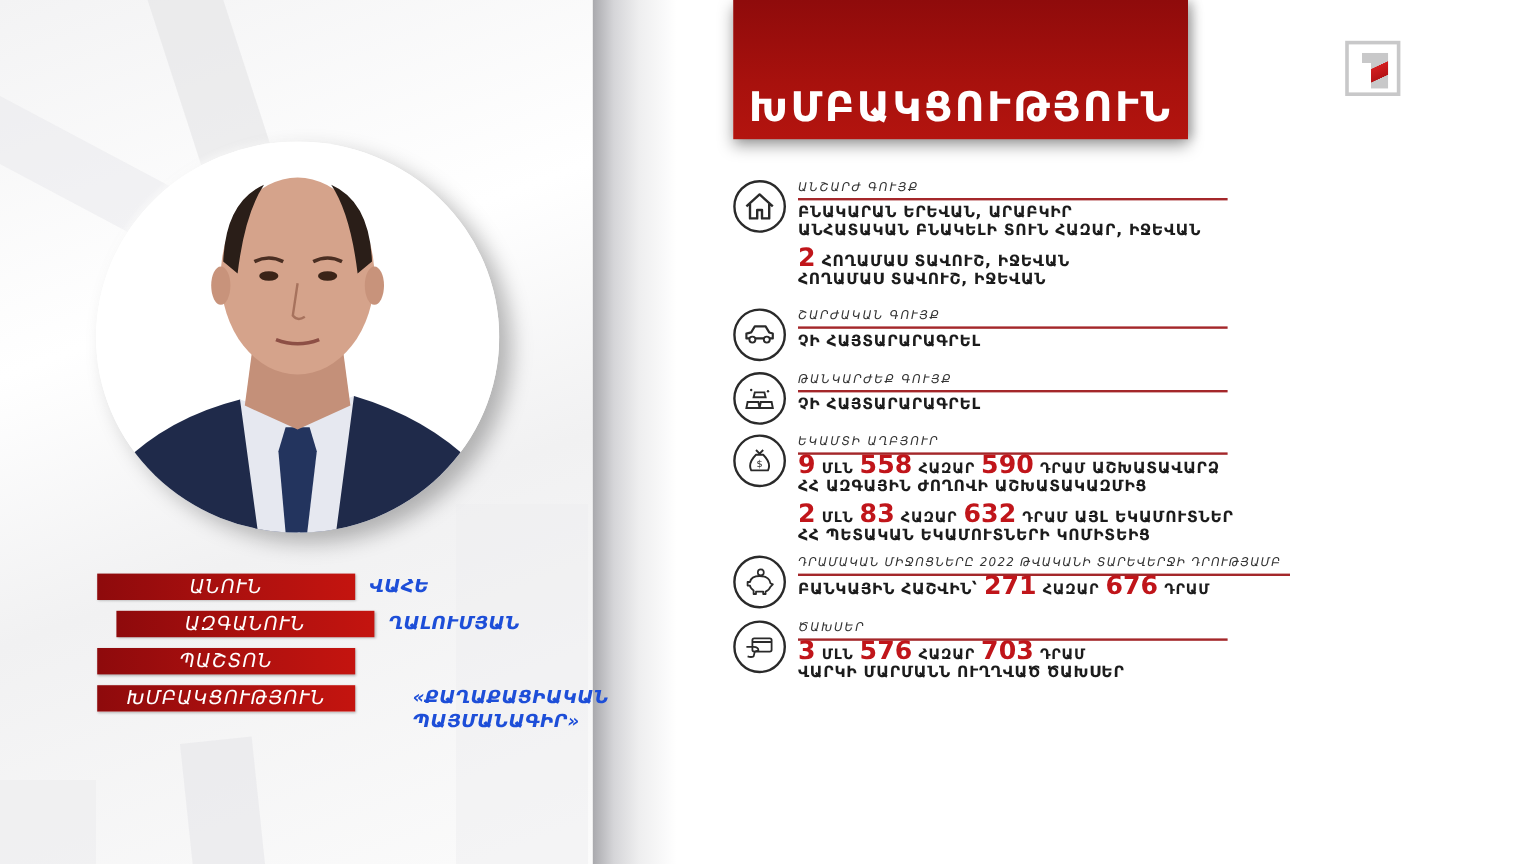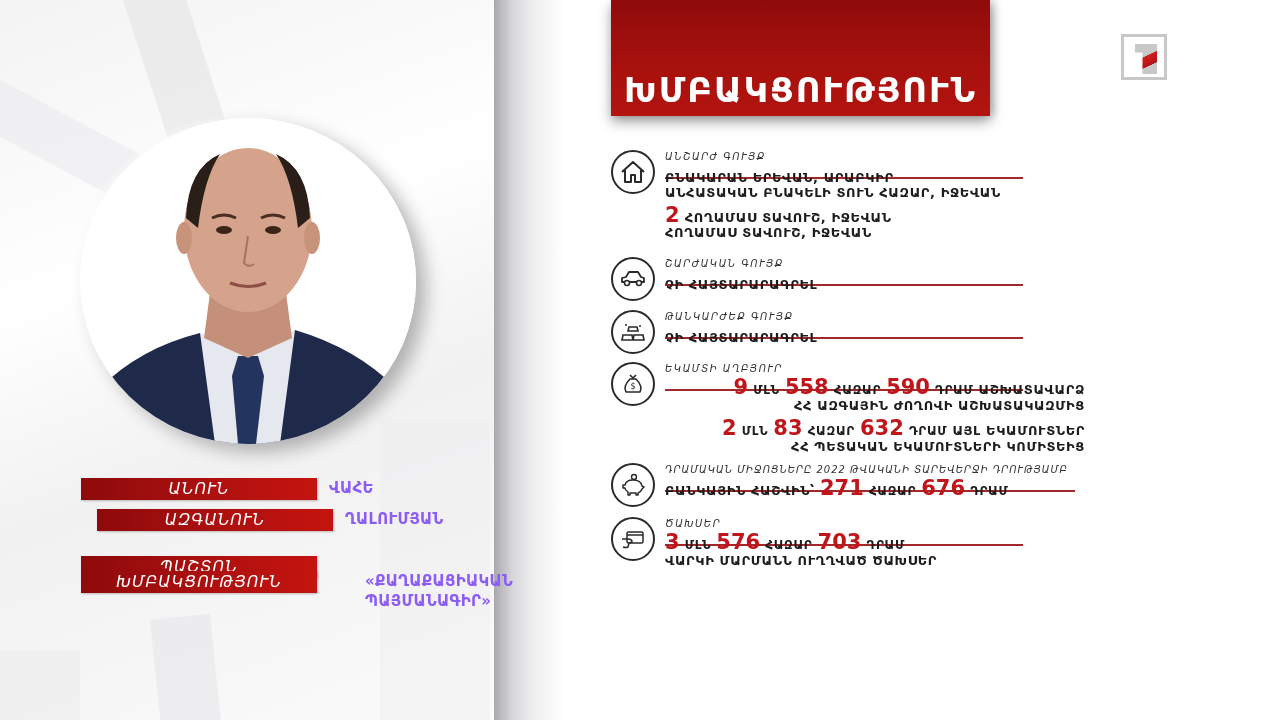--- a/index.html
+++ b/index.html
@@ -39,29 +39,29 @@
       background: #ffffff;
       box-shadow: 10px 8px 18px rgba(0,0,0,0.28), -2px -2px 6px rgba(255,255,255,0.8);
       overflow: hidden;
     }
     .portrait svg { position: absolute; left: 0; top: 0; }
 
     
     .info-table { position: absolute; left: 81px; top: 478px; }
     .info-row { position: absolute; left: 0; height: 22px; display: flex; align-items: flex-start; }
     .info-label {
-      width: 236px; height: 22px;
+      width: 215px; height: 22px;
       background: linear-gradient(to right, #8e0a0c 0%, #b0110f 60%, #c4140f 100%);
       color: #ffffff; font-style: italic; font-size: 16px; letter-spacing: 1px;
       text-align: center; line-height: 22px;
       box-shadow: 1px 1px 2px rgba(0,0,0,0.25);
     }
     .info-value {
       margin-left: 12px; font-weight: bold; font-size: 15px; line-height: 20px;
-      color: #8b5cf6; white-space: pre-line; letter-spacing: 0.3px;
+      color: #1d4ed8; white-space: pre-line; letter-spacing: 0.3px; font-style: italic;
     }
 
     
     .title-box {
       position: absolute; left: 611px; top: 0; width: 379px; height: 116px;
       background: linear-gradient(to bottom, #8f0b0b 0%, #a8110d 60%, #b3140f 100%);
       box-shadow: 0 6px 12px rgba(0,0,0,0.35), 4px 0 8px rgba(0,0,0,0.2);
     }
     .title-text {
       position: absolute; left: 0; right: 0; bottom: 6px;
@@ -87,21 +87,21 @@
       border: 2px solid #2a2a2a; border-radius: 50%;
       display: flex; align-items: center; justify-content: center;
       background: #ffffff;
     }
     .sec-icon svg { width: 28px; height: 28px; }
     .sec-head {
       position: absolute; left: 54px; top: 0; width: 358px;
       font-style: italic; font-size: 10px; letter-spacing: 1.5px; color: #333;
       line-height: 14px;
       border-bottom: 2px solid #a4272a;
-      padding-bottom: 13px;
+      padding-bottom: 1px;
       white-space: nowrap;
     }
     .sec-body {
       position: absolute; left: 54px; top: 20px; width: 420px;
       font-weight: bold; font-size: 13px; line-height: 15px; color: #1c1c1c;
       letter-spacing: 0.6px;
     }
     .sec-body .line { white-space: nowrap; }
     .sec-body .gap { margin-top: 8px; }
     .num { color: #c0151a; font-size: 21px; font-weight: bold; letter-spacing: 0; }
@@ -152,21 +152,21 @@
 
 <div class="info-table">
   <div class="info-row" style="top:0px;">
     <div class="info-label">ԱՆՈՒՆ</div>
     <div class="info-value">ՎԱՀԵ</div>
   </div>
   <div class="info-row" style="top:31px;margin-left:16px;">
     <div class="info-label">ԱԶԳԱՆՈՒՆ</div>
     <div class="info-value">ՂԱԼՈՒՄՅԱՆ</div>
   </div>
-  <div class="info-row" style="top:78px;">
+  <div class="info-row" style="top:62px;">
     <div class="info-label">ՊԱՇՏՈՆ</div>
   </div>
   <div class="info-row" style="top:93px;gap:36px;">
     <div class="info-label">ԽՄԲԱԿՑՈՒԹՅՈՒՆ</div>
     <div class="info-value">«ՔԱՂԱՔԱՑԻԱԿԱՆ
 ՊԱՅՄԱՆԱԳԻՐ»</div>
   </div>
 </div>
 
 <div class="title-box">
@@ -225,21 +225,21 @@
 </div>
 
 <div class="section" style="top:362px; height:95px;">
   <div class="sec-icon">
     <svg viewBox="0 0 28 28">
         <path d="M11 5 L14 8 L17 5 M11 9 H17 Q24 16 21 22 H7 Q4 16 11 9 Z" fill="none" stroke="#2a2a2a" stroke-width="1.6" stroke-linejoin="round"></path>
         <text x="14" y="19" font-size="8" text-anchor="middle" fill="#2a2a2a" font-family="DejaVu Sans, sans-serif">$</text>
       </svg>
   </div>
   <div class="sec-head">ԵԿԱՄՏԻ ԱՂԲՅՈՒՐ</div>
-  <div class="sec-body" style="top:18px;text-align:right;">
+  <div class="sec-body" style="top:18px;">
     <div class="line">
       <span class="num">9</span>
       <span class="unit">ՄԼՆ</span>
       <span class="num">558</span>
       <span class="unit">ՀԱԶԱՐ</span>
       <span class="num">590</span>
       <span class="unit">ԴՐԱՄ</span>
       <span>ԱՇԽԱՏԱՎԱՐՁ</span>
     </div>
     <div class="line">ՀՀ ԱԶԳԱՅԻՆ ԺՈՂՈՎԻ ԱՇԽԱՏԱԿԱԶՄԻՑ</div>

